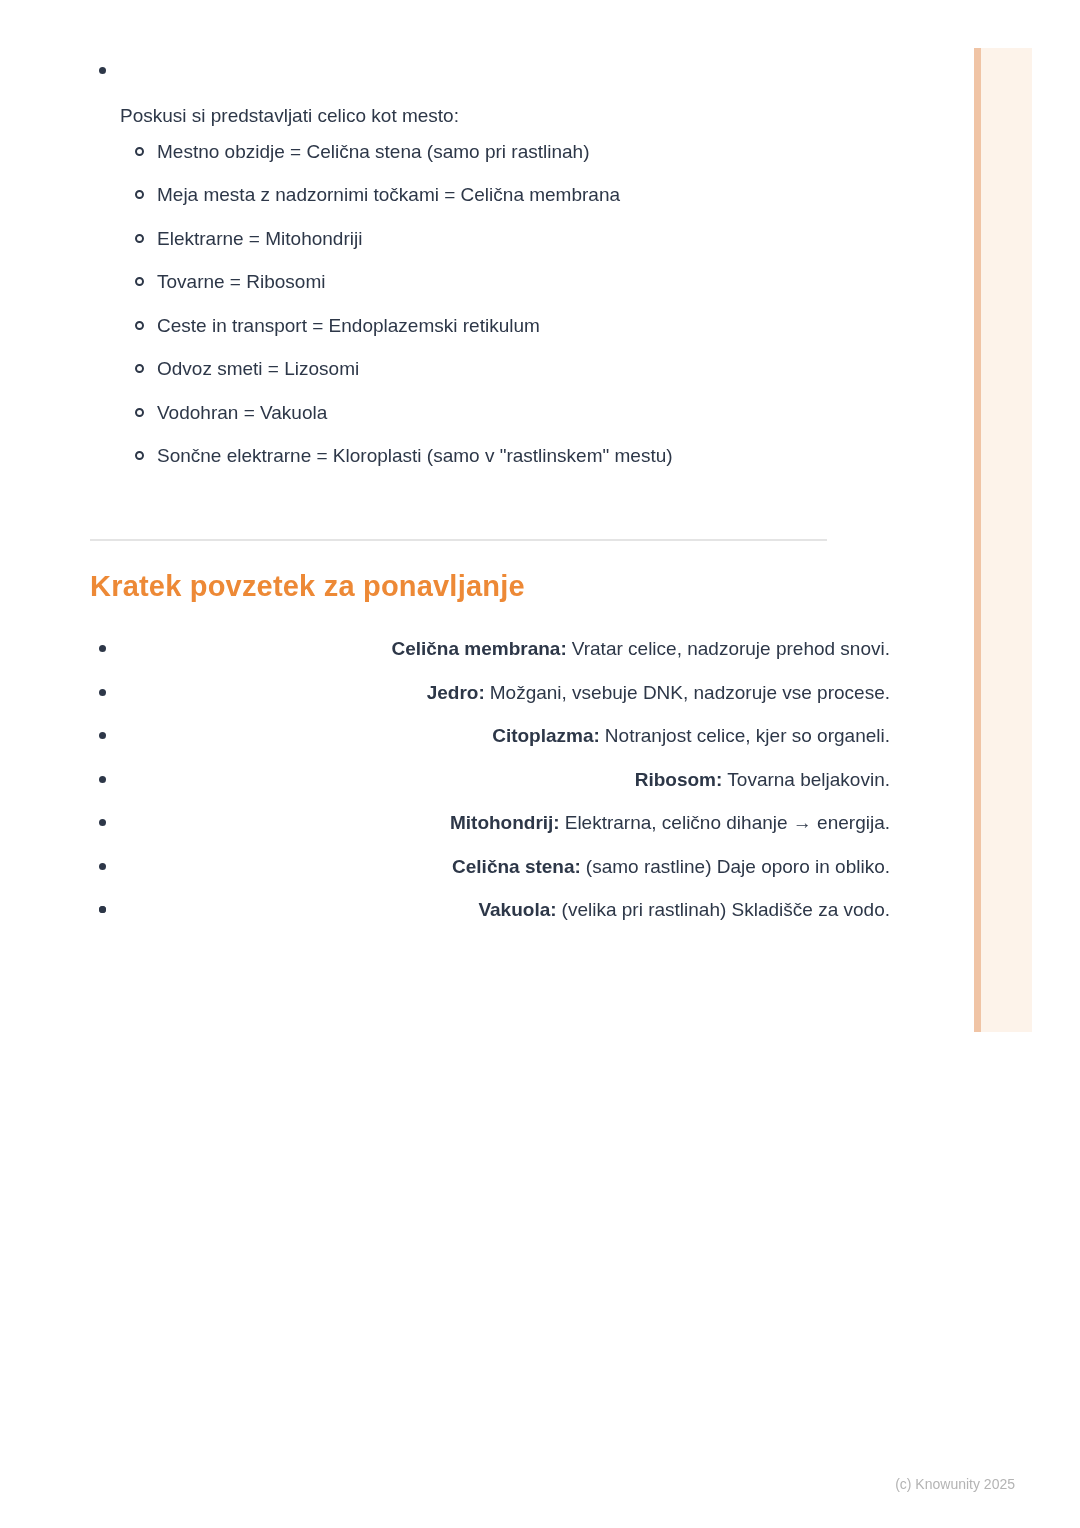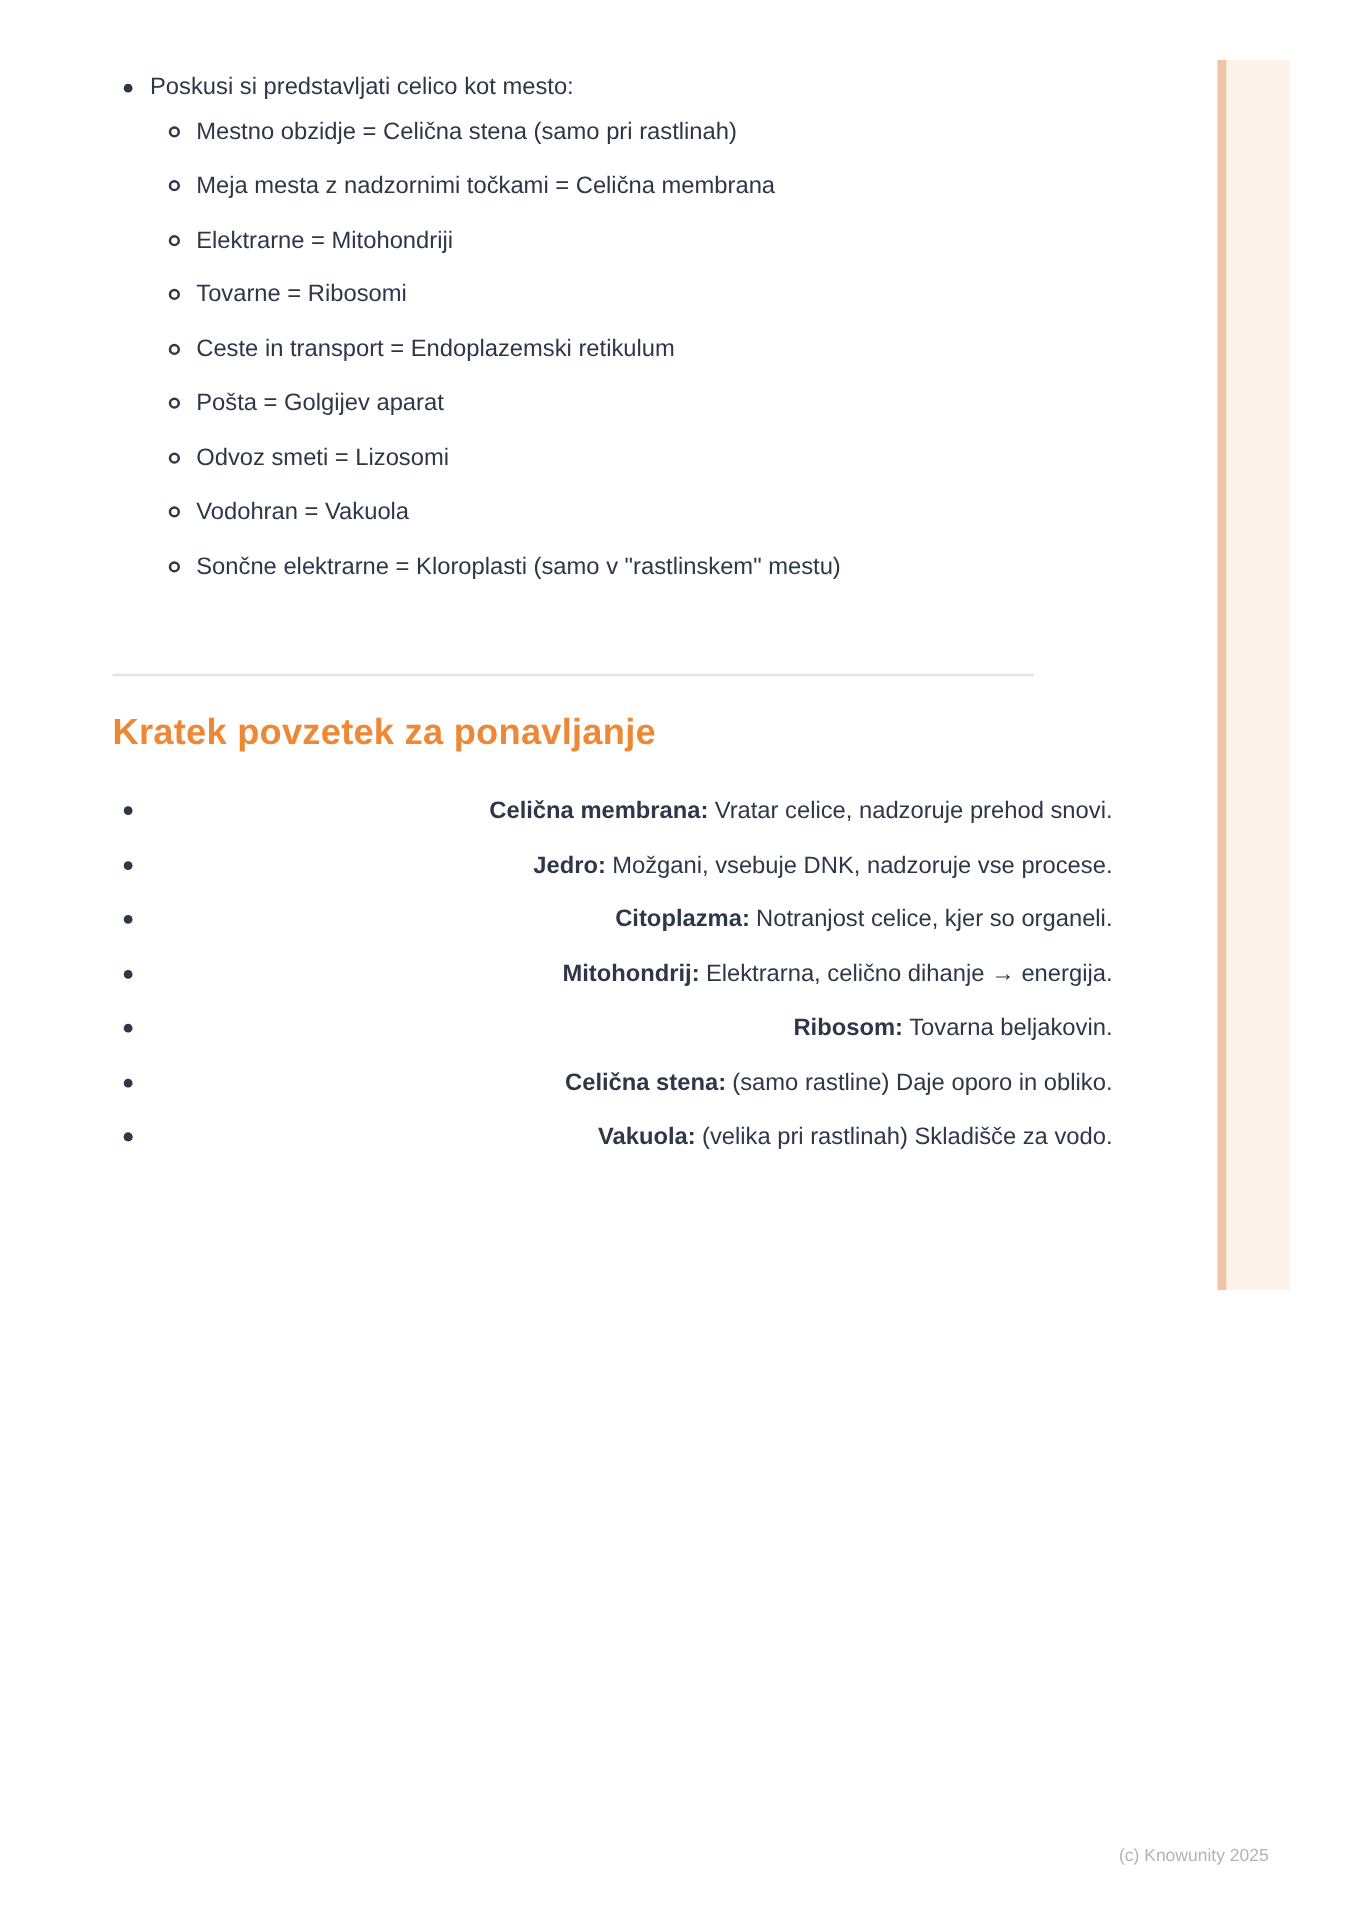--- a/index.html
+++ b/index.html
@@ -43,20 +43,21 @@
   .bullet-dot {
     flex: none;
     width: 7px;
     height: 7px;
     border-radius: 50%;
     background: #2d3748;
     margin: 10px 0 0 9px;
   }
   .main-item .item-text {
     margin-left: 14px;
+    margin-top: 46px;
   }
   ul.sub-list {
     list-style: none;
     margin: 0;
     padding: 0;
   }
   .sub-item {
     position: relative;
     line-height: 43.5px;
     padding-left: 67px;
@@ -145,35 +146,34 @@
   <div class="main-item">
     <span class="bullet-dot"></span>
     <span class="item-text">Poskusi si predstavljati celico kot mesto:</span>
   </div>
   <ul class="sub-list">
     <li class="sub-item"><span class="circle-marker"></span><span class="item-text">Mestno obzidje = Celična stena (samo pri rastlinah)</span></li>
     <li class="sub-item"><span class="circle-marker"></span><span class="item-text">Meja mesta z nadzornimi točkami = Celična membrana</span></li>
     <li class="sub-item"><span class="circle-marker"></span><span class="item-text">Elektrarne = Mitohondriji</span></li>
     <li class="sub-item"><span class="circle-marker"></span><span class="item-text">Tovarne = Ribosomi</span></li>
     <li class="sub-item"><span class="circle-marker"></span><span class="item-text">Ceste in transport = Endoplazemski retikulum</span></li>
-    <li class="sub-item"><span class="circle-marker"></span><span class="item-text">Pošta = Golgijev aparat</span></li>
     <li class="sub-item"><span class="circle-marker"></span><span class="item-text">Odvoz smeti = Lizosomi</span></li>
     <li class="sub-item"><span class="circle-marker"></span><span class="item-text">Vodohran = Vakuola</span></li>
     <li class="sub-item"><span class="circle-marker"></span><span class="item-text">Sončne elektrarne = Kloroplasti (samo v "rastlinskem" mestu)</span></li>
   </ul>
 </div>
 
 <div class="divider"></div>
 
 <h1 class="summary-title">Kratek povzetek za ponavljanje</h1>
 
 <ul class="summary-list">
   <li class="summary-item"><span class="dot-marker"></span><span class="item-text"><span class="term">Celična membrana:</span><span class="desc">Vratar celice, nadzoruje prehod snovi.</span></span></li>
   <li class="summary-item"><span class="dot-marker"></span><span class="item-text"><span class="term">Jedro:</span><span class="desc">Možgani, vsebuje DNK, nadzoruje vse procese.</span></span></li>
   <li class="summary-item"><span class="dot-marker"></span><span class="item-text"><span class="term">Citoplazma:</span><span class="desc">Notranjost celice, kjer so organeli.</span></span></li>
+  <li class="summary-item"><span class="dot-marker"></span><span class="item-text"><span class="term">Ribosom:</span><span class="desc">Tovarna beljakovin.</span></span></li>
   <li class="summary-item"><span class="dot-marker"></span><span class="item-text"><span class="term">Mitohondrij:</span><span class="desc">Elektrarna, celično dihanje → energija.</span></span></li>
-  <li class="summary-item"><span class="dot-marker"></span><span class="item-text"><span class="term">Ribosom:</span><span class="desc">Tovarna beljakovin.</span></span></li>
   <li class="summary-item"><span class="dot-marker"></span><span class="item-text"><span class="term">Celična stena:</span><span class="desc">(samo rastline) Daje oporo in obliko.</span></span></li>
   <li class="summary-item"><span class="dot-marker"></span></li>
   <li class="summary-item"><span class="dot-marker"></span><span class="item-text"><span class="term">Vakuola:</span><span class="desc">(velika pri rastlinah) Skladišče za vodo.</span></span></li>
 </ul>
 
 <div class="footer">(c) Knowunity 2025</div>
 
 </body></html>

